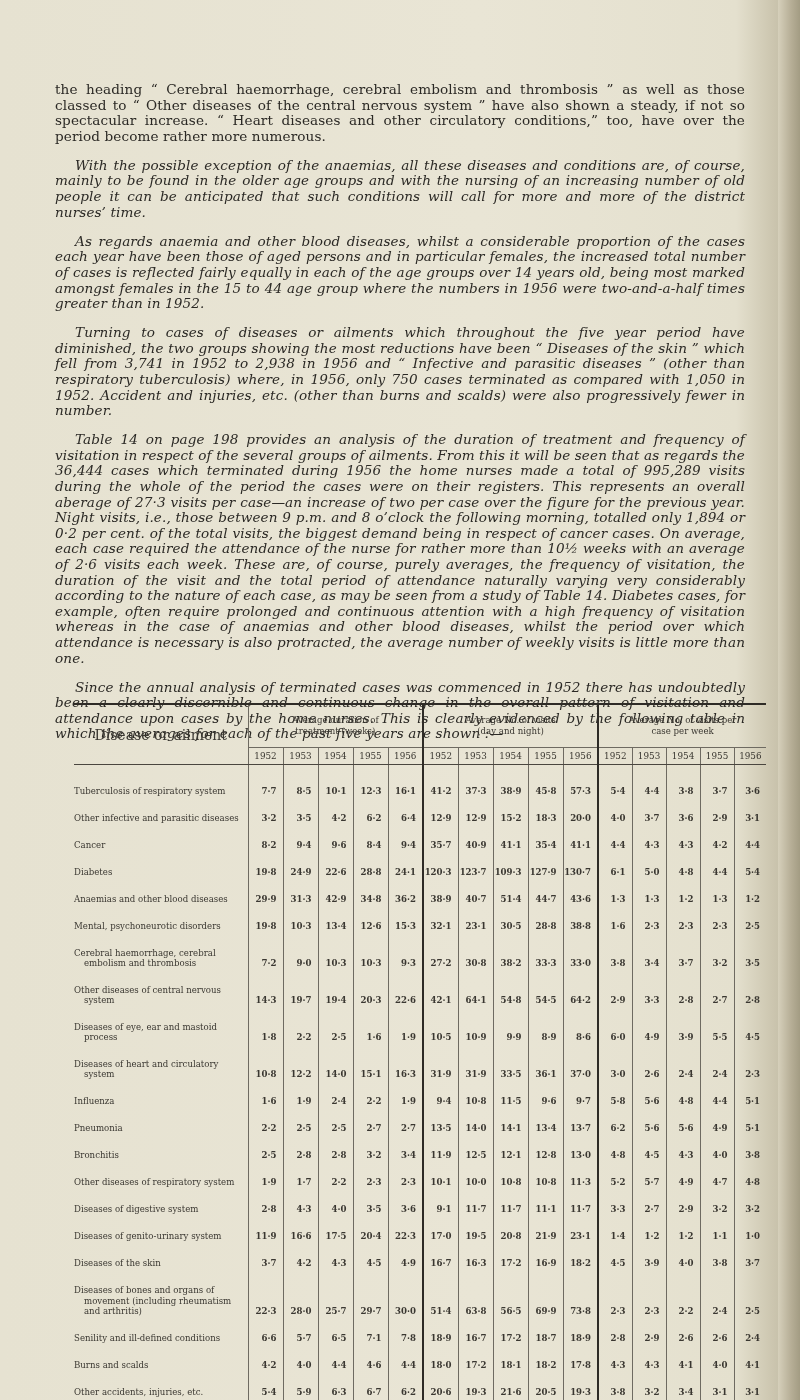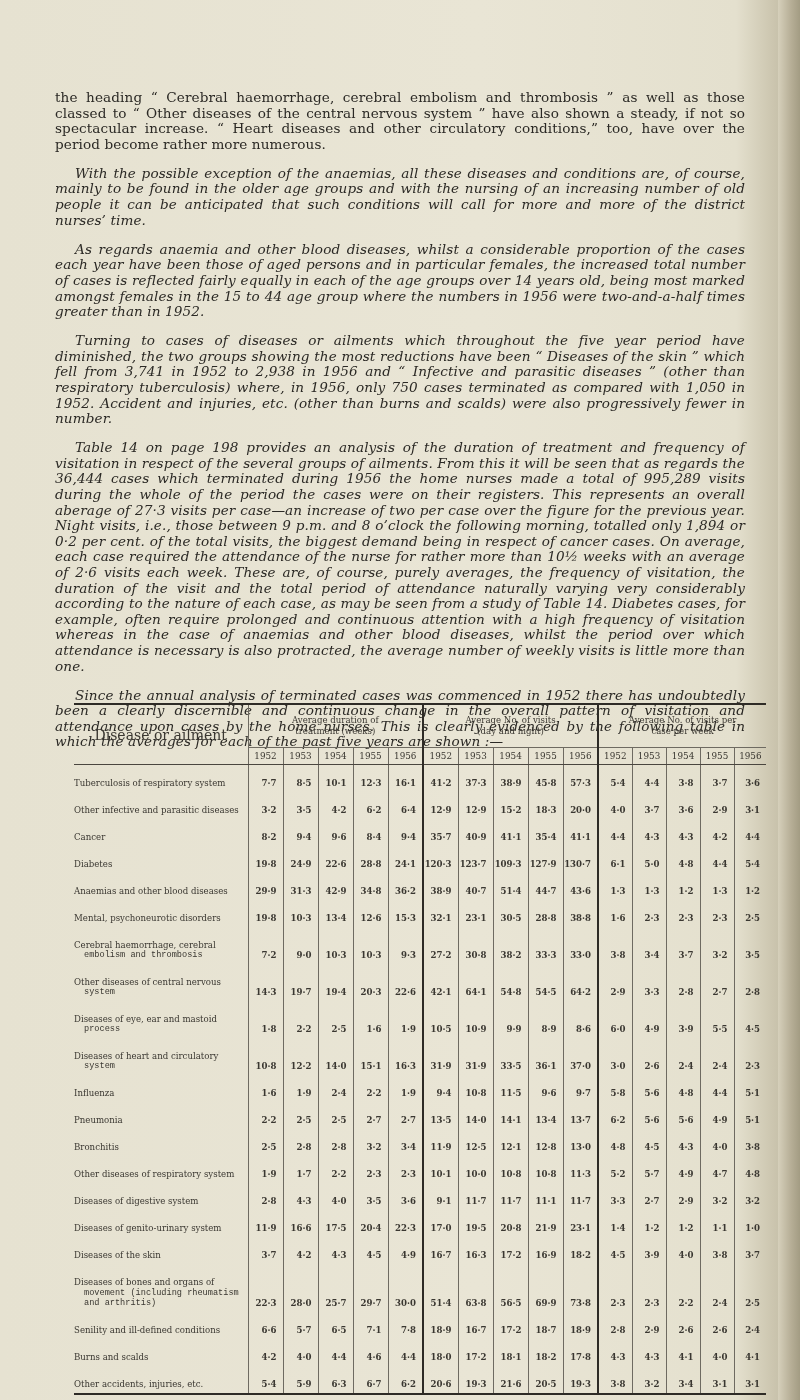--- a/index.html
+++ b/index.html
@@ -16,21 +16,21 @@
     }
     .spine {
       position: absolute; right: 0; top: 0; width: 22px; height: 1400px;
       background: linear-gradient(90deg, #d6d0bb 0%, #b6ae96 60%, #a39c83 100%);
     }
     .page-number {
       position: absolute; top: 66px; left: 0; width: 800px; text-align: center;
       font-family: "Liberation Serif", serif; font-size: 16px; color: #2b2925;
     }
     .body-text {
-      position: absolute; left: 55px; top: 90px; width: 690px;
+      position: absolute; left: 55px; top: 82px; width: 690px;
       font-family: "Liberation Serif", serif; font-size: 16.2px; line-height: 15.8px;
       text-align: justify; color: #2b2925;
     }
     .body-text p { margin: 0 0 13.5px 0; text-indent: 0; }
     .body-text p.indent { text-indent: 20px; font-style: italic; }
     .body-text p.intro-tail { text-indent: 0; }
     .body-text p.lead { font-family: "DejaVu Serif", serif; font-size: 13.6px; line-height: 15.6px; letter-spacing: 0.1px; }
 
     .table-wrap {
       position: absolute; left: 74px; top: 703px; width: 672px;
@@ -48,22 +48,22 @@
       border-bottom: 1px solid #6e6a61;
     }
     th.disease-head { text-align: center; vertical-align: middle; font-size: 14px; border-bottom: 1.5px solid #4a463f; }
     th.year { height: 14px; text-align: center; border-bottom: 1.5px solid #4a463f; font-size: 8.8px; }
     td { text-align: right; padding: 0 6px 0 0; vertical-align: bottom; height: 23px; padding-bottom: 4px; font-weight: bold; }
     td.name {
       text-align: left; font-weight: normal; padding-left: 0; padding-right: 4px;
       font-size: 8.6px; line-height: 10.2px; white-space: normal; vertical-align: bottom;
       color: #3a3731;
     }
-    td.name .sub { padding-left: 10px; font-family: Liberation Mono, monospace; }
-    tr.first td { }
+    td.name .sub { padding-left: 10px; }
+    tr.first td { padding-top: 8px; }
     .vl { border-left: 1px solid #6e6a61; }
     .vl-heavy { border-left: 2px solid #2e2b26; }
     tr.row-tall td { height: 33px; }
     tr.row-xtall td { height: 44px; }
   </style>
 </head>
 <body>
 
 <div class="page">
   <div class="spine"></div>

